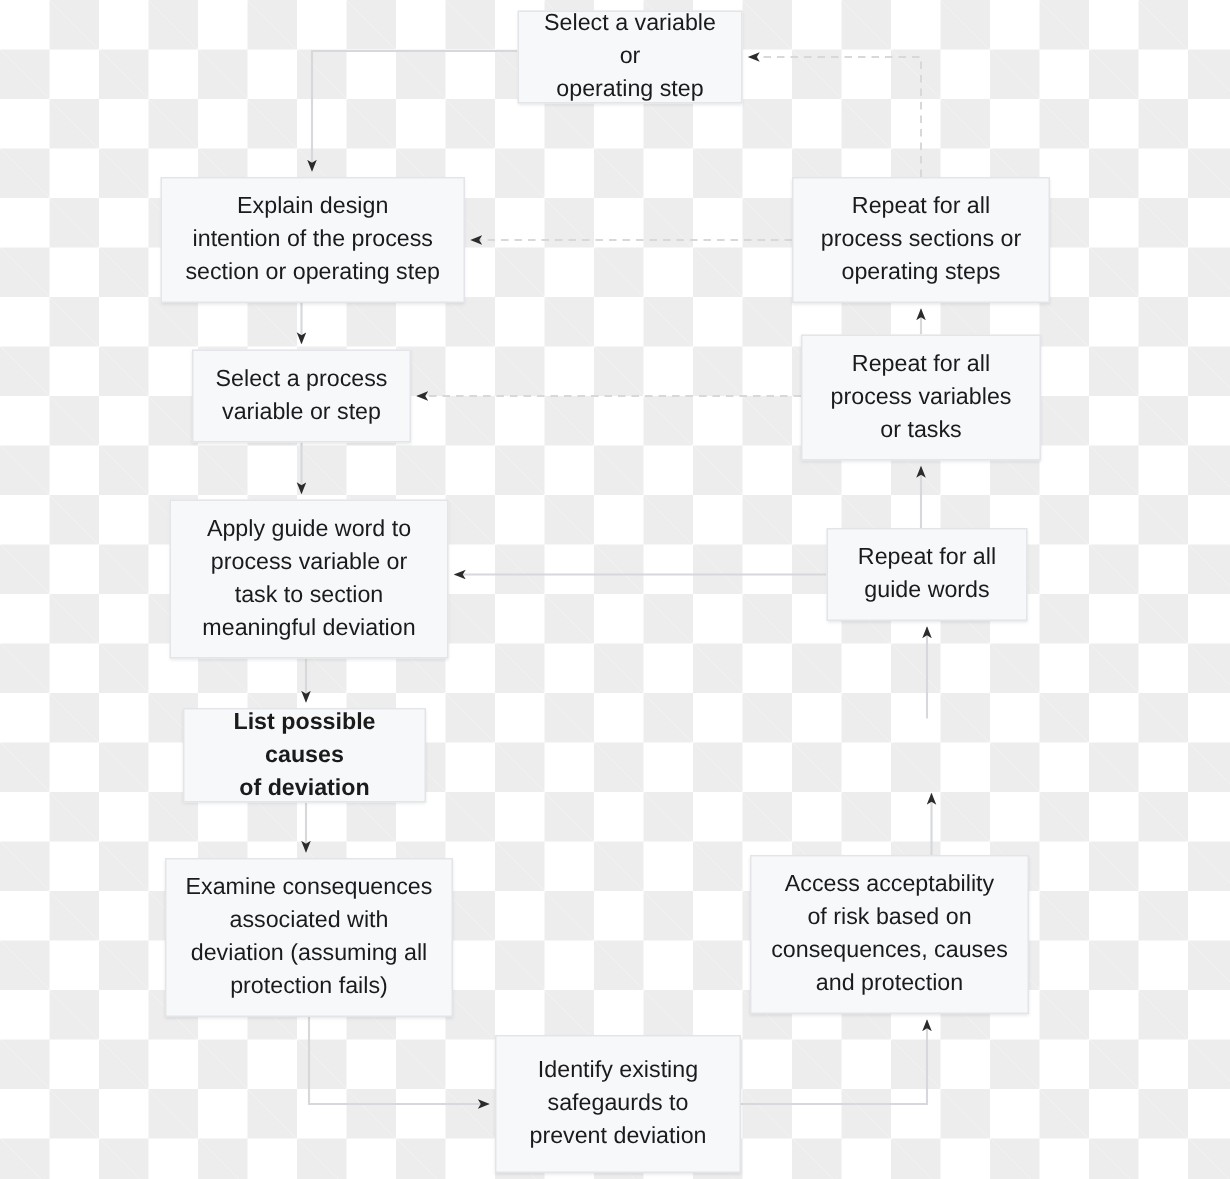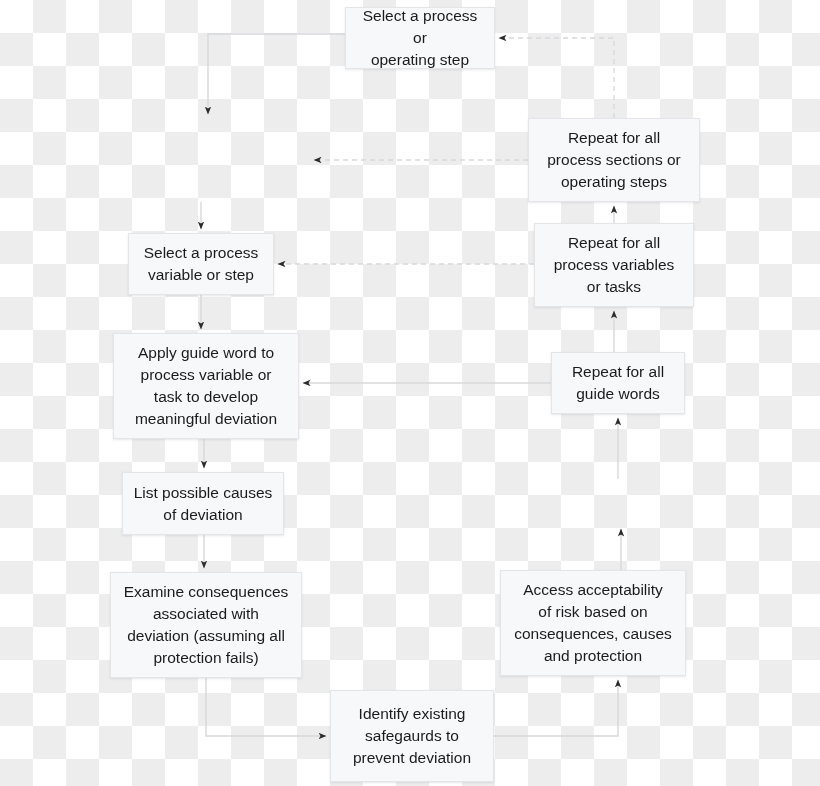--- a/index.html
+++ b/index.html
@@ -90,44 +90,47 @@
     <g stroke="#d6d8db" stroke-width="1.3" fill="none" stroke-dasharray="5 4">
 
       <path d="M534,264 L278,264" marker-end="url(#arrow)"></path>
 
       <path d="M528,160 L314,160" marker-end="url(#arrow)"></path>
 
       <path d="M614,118 L614,38 L499,38" marker-end="url(#arrow)"></path>
     </g>
   </svg>
 
-  <div class="node" style="left:345px; top:7px; width:150px; height:62px;">Select a process or
+  <div class="node" style="left:345px; top:7px; width:150px; height:62px;">Select a variable or
 operating step</div>
 
+  <div class="node" style="left:107px; top:118px; width:203px; height:84px;">Explain design
+intention of the process
+section or operating step</div>
 
   <div class="node" style="left:528px; top:118px; width:172px; height:84px;">Repeat for all
 process sections or
 operating steps</div>
 
   <div class="node" style="left:128px; top:233px; width:146px; height:62px;">Select a process
 variable or step</div>
 
   <div class="node" style="left:534px; top:223px; width:160px; height:84px;">Repeat for all
 process variables
 or tasks</div>
 
   <div class="node" style="left:113px; top:333px; width:186px; height:106px;">Apply guide word to
 process variable or
-task to develop
+task to section
 meaningful deviation</div>
 
   <div class="node" style="left:551px; top:352px; width:134px; height:62px;">Repeat for all
 guide words</div>
 
-  <div class="node" style="left:122px; top:472px; width:162px; height:63px;">List possible causes
+  <div class="node" style="left:122px; top:472px; width:162px; height:63px;font-weight:bold;">List possible causes
 of deviation</div>
 
 
   <div class="node" style="left:110px; top:572px; width:192px; height:106px;">Examine consequences
 associated with
 deviation (assuming all
 protection fails)</div>
 
   <div class="node" style="left:500px; top:570px; width:186px; height:106px;">Access acceptability
 of risk based on

